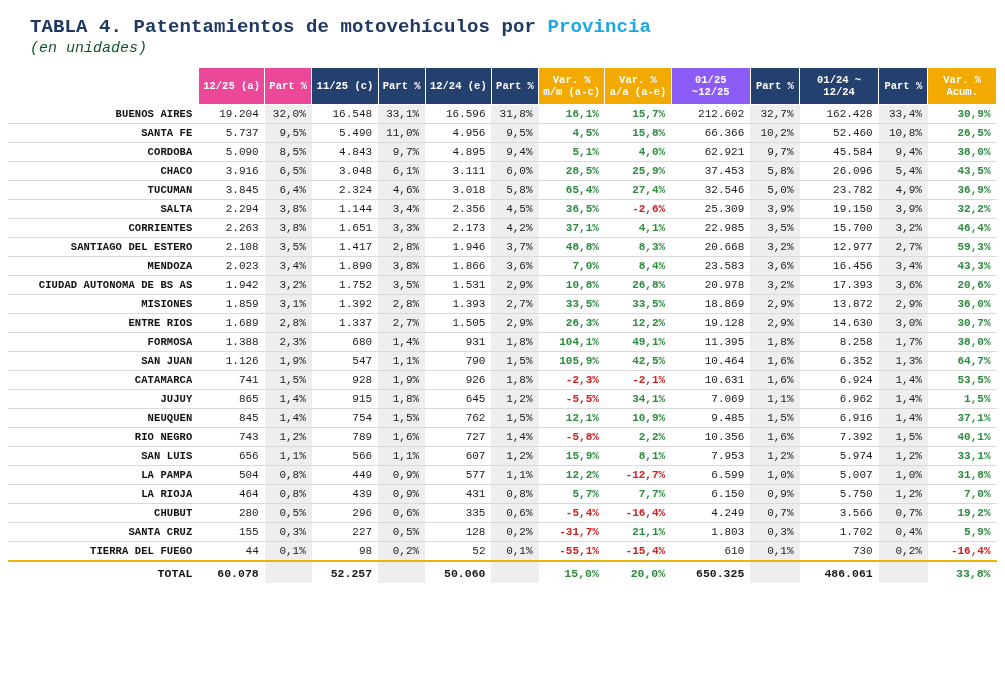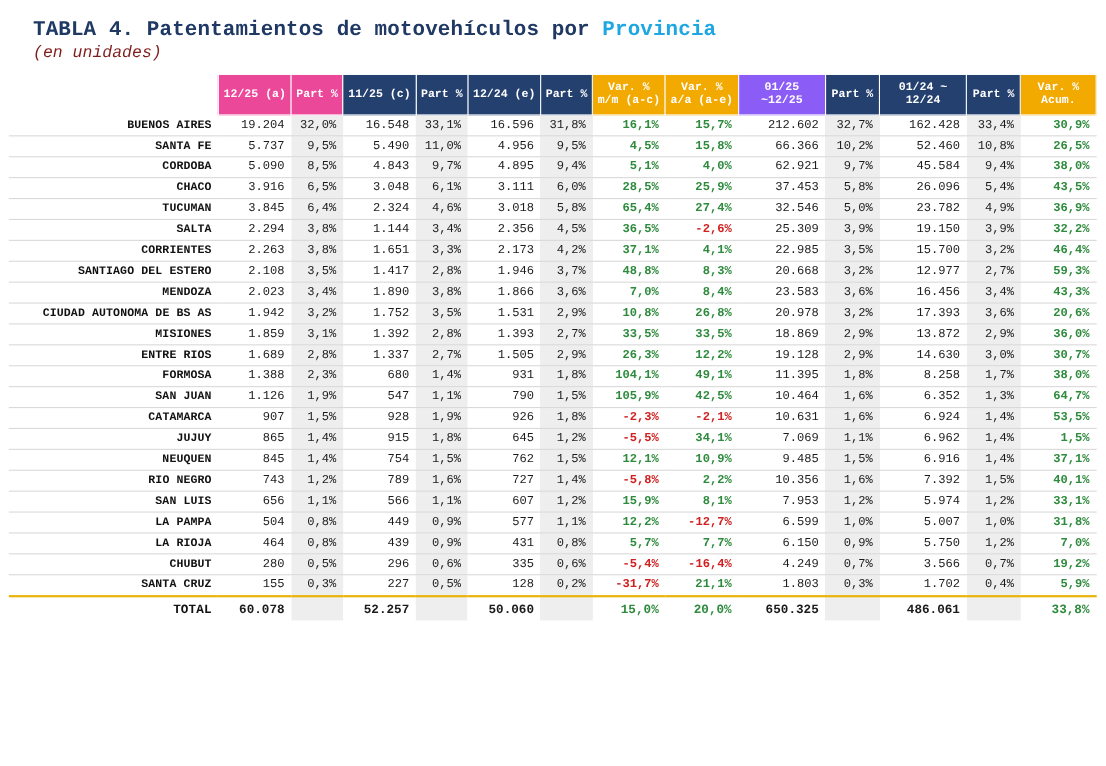--- a/index.html
+++ b/index.html
@@ -10,21 +10,21 @@
     color:#1b1b1b;
     overflow:hidden;
   }
   .wrap{padding:10px 8px 0 8px;font-family:Liberation Mono, monospace;}
   .title{
     font-size:19px;font-weight:bold;color:#1f3864;
     margin:6px 0 2px 22px;letter-spacing:0.1px;
   }
   .title .accent{color:#1ea7e1;}
   .subtitle{
-    font-size:15px;font-style:italic;color:#7f1d1d;
+    font-size:15px;font-style:italic;color:#14532d;
     margin:0 0 10px 22px;
   }
   table{
     border-collapse:collapse;
     width:989px;
     margin:0 auto;
     table-layout:fixed;
   }
   thead th{
     color:#ffffff;font-size:10.5px;font-weight:bold;
@@ -329,21 +329,21 @@
           <td class="pos">105,9%</td>
           <td class="pos">42,5%</td>
           <td class="num">10.464</td>
           <td class="num shade">1,6%</td>
           <td class="num">6.352</td>
           <td class="num shade">1,3%</td>
           <td class="pos">64,7%</td>
         </tr>
         <tr>
           <td class="name">CATAMARCA</td>
-          <td class="num">907</td>
+          <td class="num">741</td>
           <td class="num shade">1,5%</td>
           <td class="num">928</td>
           <td class="num shade">1,9%</td>
           <td class="num">926</td>
           <td class="num shade">1,8%</td>
           <td class="neg">-2,3%</td>
           <td class="neg">-2,1%</td>
           <td class="num">10.631</td>
           <td class="num shade">1,6%</td>
           <td class="num">6.924</td>
@@ -470,20 +470,36 @@
           <td class="num shade">0,5%</td>
           <td class="num">128</td>
           <td class="num shade">0,2%</td>
           <td class="neg">-31,7%</td>
           <td class="pos">21,1%</td>
           <td class="num">1.803</td>
           <td class="num shade">0,3%</td>
           <td class="num">1.702</td>
           <td class="num shade">0,4%</td>
           <td class="pos">5,9%</td>
+        </tr>
+        <tr>
+          <td class="name">TIERRA DEL FUEGO</td>
+          <td class="num">44</td>
+          <td class="num shade">0,1%</td>
+          <td class="num">98</td>
+          <td class="num shade">0,2%</td>
+          <td class="num">52</td>
+          <td class="num shade">0,1%</td>
+          <td class="neg">-55,1%</td>
+          <td class="neg">-15,4%</td>
+          <td class="num">610</td>
+          <td class="num shade">0,1%</td>
+          <td class="num">730</td>
+          <td class="num shade">0,2%</td>
+          <td class="neg">-16,4%</td>
         </tr>
         <tr class="total">
           <td class="name">TOTAL</td>
           <td class="num">60.078</td>
           <td class="num shade"></td>
           <td class="num">52.257</td>
           <td class="num shade"></td>
           <td class="num">50.060</td>
           <td class="num shade"></td>
           <td class="pos">15,0%</td>

